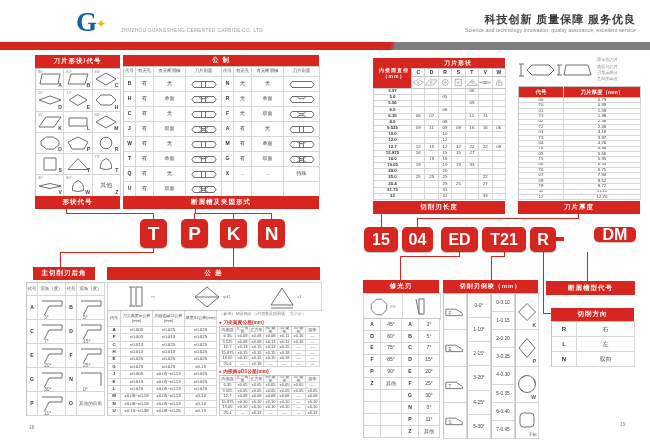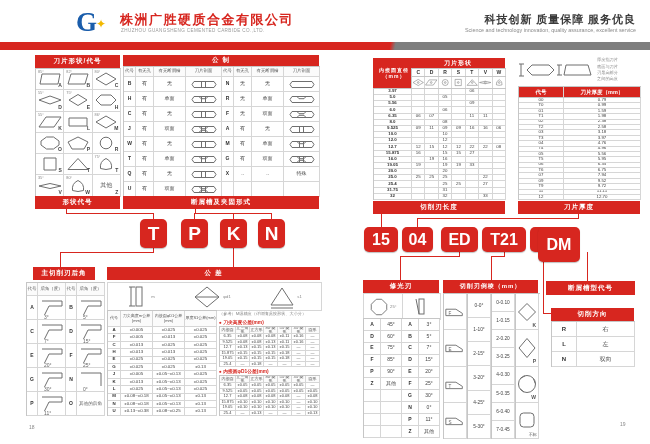--- a/index.html
+++ b/index.html
@@ -31,21 +31,20 @@
 </style>
 </head>
 <body>
 
 <div class="page" id="page">
 
   <div class="abs" style="left:76px;top:7px;width:40px;height:32px;">
     <span style="font-size:27px;font-weight:bold;color:#1a5dab;font-family:'Liberation Serif',serif;">G</span>
     <span style="position:absolute;left:20px;top:10px;color:#f2b800;font-size:12px;">✦</span>
   </div>
-  <div class="abs" style="left:120px;top:11px;font-size:13px;font-weight:bold;color:#d7261f;letter-spacing:1.5px;">株洲广胜硬质合金有限公司</div>
   <div class="abs" style="left:121px;top:28px;font-size:4.6px;color:#9a9a9a;letter-spacing:.4px;">ZHUZHOU GUANGSHENG CEMENTED CARBIDE CO.,LTD.</div>
   <div class="abs" style="right:14px;top:12px;font-size:11px;font-weight:bold;color:#3a3a3a;letter-spacing:1px;font-family:Liberation Serif, serif;">科技创新  质量保障  服务优良</div>
   <div class="abs" style="right:14px;top:27px;font-size:5.4px;color:#8a8a8a;">Science and technology innovation, quality assurance, excellent service</div>
   <div class="abs" style="left:0;top:42px;width:650px;height:8px;background:linear-gradient(100deg,#d7261f 0,#d7261f 60%,#7e7e7e 60.8%,#7e7e7e 100%);"></div>
 
   <div class="bar f65" style="left:35px;top:55px;width:85px;height:13px;">刀片形状/代号</div>
   <div class="cellgrid" id="shape-grid" style="left:35px;top:68px;width:85px;grid-template-columns:repeat(3,28.3px);grid-template-rows:repeat(6,21.3px);">
       <div>
         <svg width="24" height="14" viewBox="0 0 24 14">
           <polygon points="4,2 22,2 20,12 2,12"></polygon>
@@ -1020,14 +1019,14 @@
 
 <div class="dcode" style="left: 140px; top: 219px; width: 27px; height: 29px; font-size: 19px;">T</div>
     <div class="dcode" style="left: 181px; top: 219px; width: 27px; height: 29px; font-size: 19px;">P</div>
     <div class="dcode" style="left: 220px; top: 219px; width: 27px; height: 29px; font-size: 19px;">K</div>
     <div class="dcode" style="left: 258px; top: 219px; width: 27px; height: 29px; font-size: 19px;">N</div>
     <div class="dcode" style="left: 364px; top: 227px; width: 34px; height: 25px; font-size: 16px;">15</div>
     <div class="dcode" style="left: 402px; top: 227px; width: 31px; height: 25px; font-size: 16px;">04</div>
     <div class="dcode" style="left: 441px; top: 227px; width: 37px; height: 25px; font-size: 16px;">ED</div>
     <div class="dcode" style="left: 482px; top: 227px; width: 44px; height: 25px; font-size: 16px;">T21</div>
     <div class="dcode" style="left: 530px; top: 227px; width: 26px; height: 25px; font-size: 16px;">R</div>
-    <div class="dcode" style="left: 538px; top: 227px; width: 42px; height: 35px; font-size: 16px;">DM</div>
+    <div class="dcode" style="left: 594px; top: 227px; width: 42px; height: 15px; font-size: 16px;">DM</div>
   </div>
 
 </body></html>

